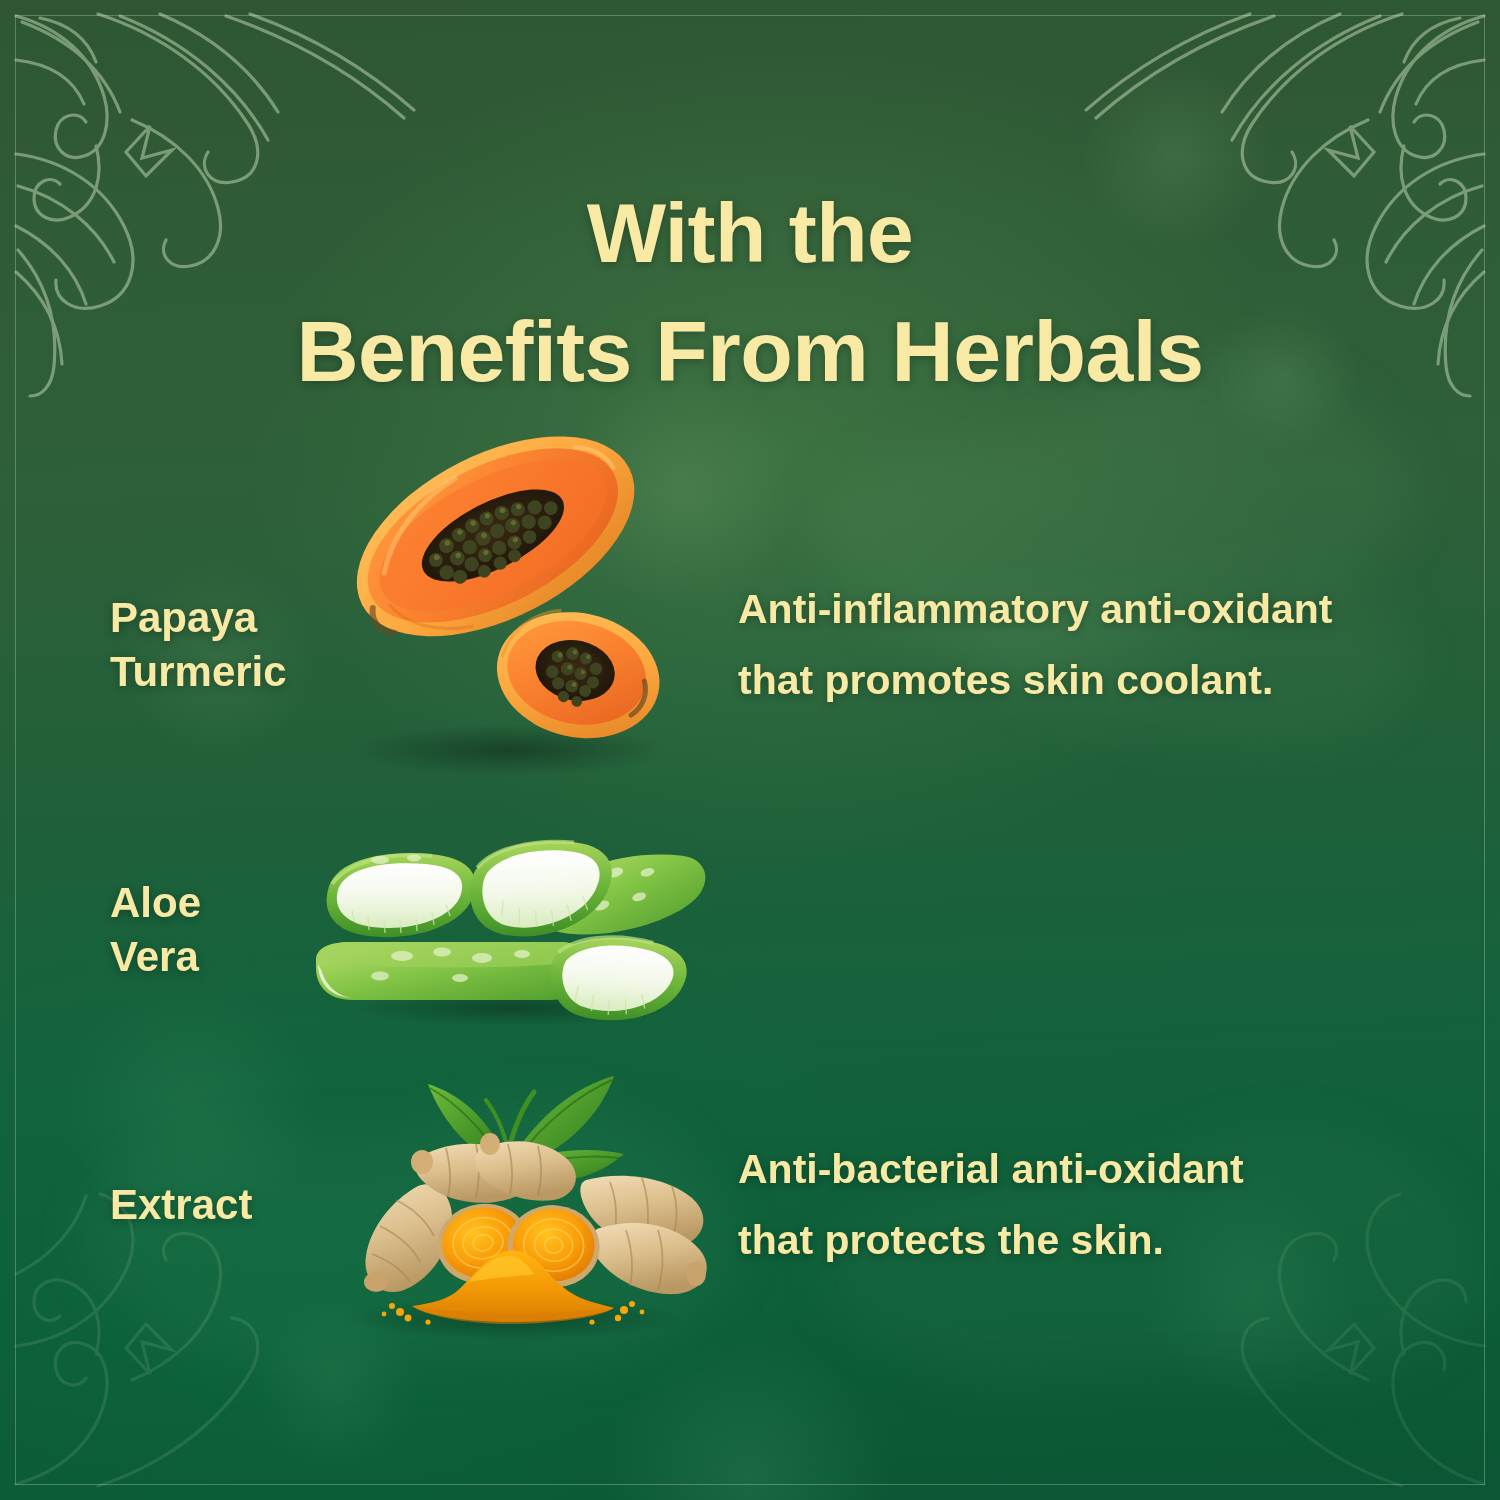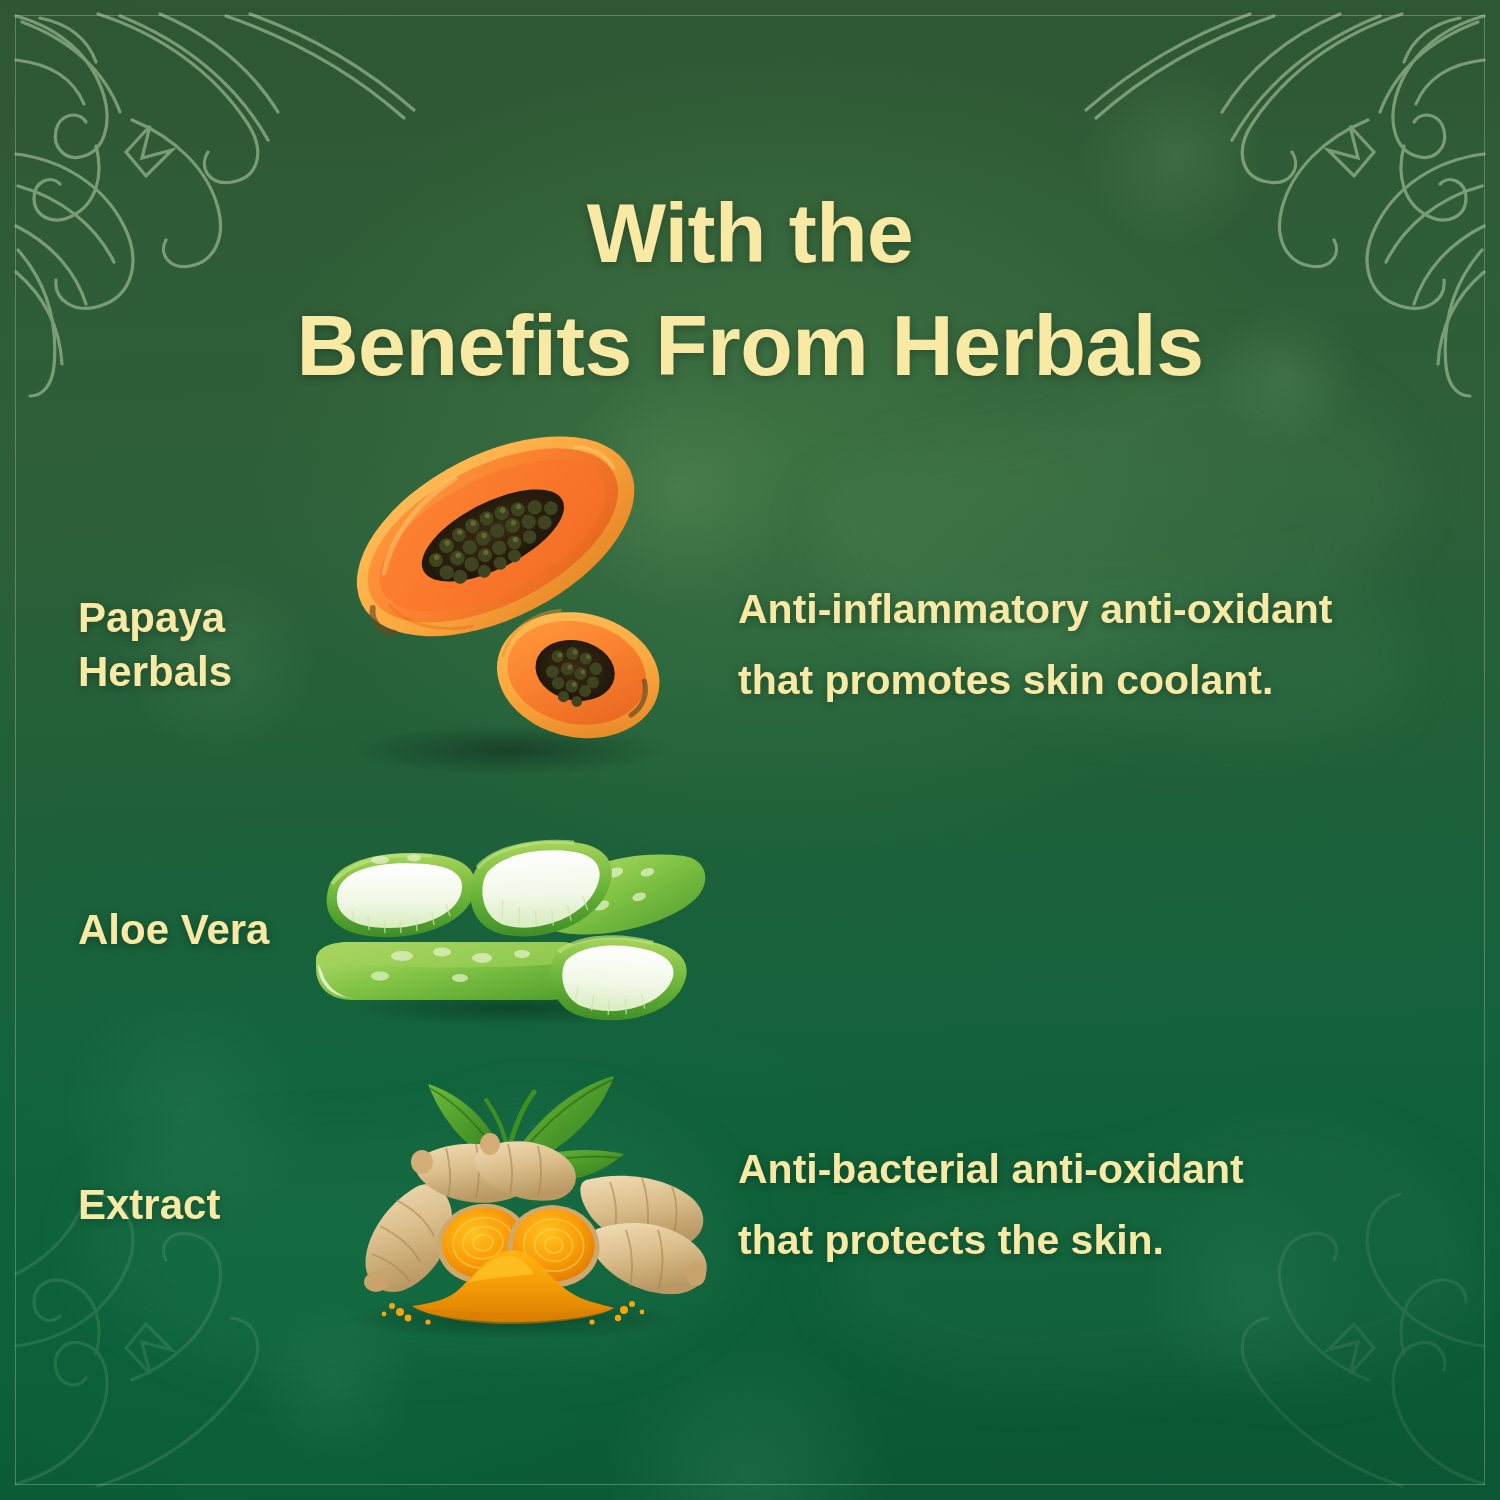--- a/index.html
+++ b/index.html
@@ -38,31 +38,31 @@
     position:absolute;left:0;right:0;top:178px;
     text-align:center;
     color:#F8E9A4;
     font-weight:bold;
     font-size:84px;
     line-height:1.32;
     letter-spacing:-0.5px;
     text-shadow:0 2px 10px rgba(0,0,0,.28);
     padding:0 40px;
   }
-  .headline .l2{font-size:86px;}
+  .headline .l2{font-size:86px;margin-top:6px;}
 
   
   .row{position:absolute;left:0;right:0;display:flex;align-items:center;}
   .row-papaya{top:500px;height:290px;}
   .row-aloe{top:830px;height:200px;}
   .row-turmeric{top:1060px;height:290px;}
 
   .ing-name{
     width:300px;
-    padding-left:78px;
+    padding-left:110px;
     color:#F8E9A4;
     font-weight:bold;
     font-size:42px;
     line-height:1.28;
     text-shadow:0 2px 8px rgba(0,0,0,.30);
   }
   .ing-art{width:420px;height:100%;position:relative;}
   .ing-desc{
     flex:1;
     padding-left:18px;padding-right:30px;
@@ -172,21 +172,21 @@
   <div class="frame"></div>
 
   <div class="headline">
     <div class="l1">With the</div>
     <div class="l2">Benefits From Herbals</div>
   </div>
 
   <div class="row row-papaya">
     <div class="ing-name">
       <div>Papaya</div>
-      <div>Herbals</div>
+      <div>Turmeric</div>
     </div>
 
     <div class="ing-art">
       <svg viewBox="0 0 420 290" style="width:420px;height:290px;">
         <defs>
           <linearGradient id="papFlesh" x1="0" y1="0" x2="1" y2="1">
             <stop offset="0%" stop-color="#ff9d3f"></stop>
               <stop offset="42%" stop-color="#fb8330"></stop>
             <stop offset="100%" stop-color="#e5611d"></stop>
           </linearGradient>

